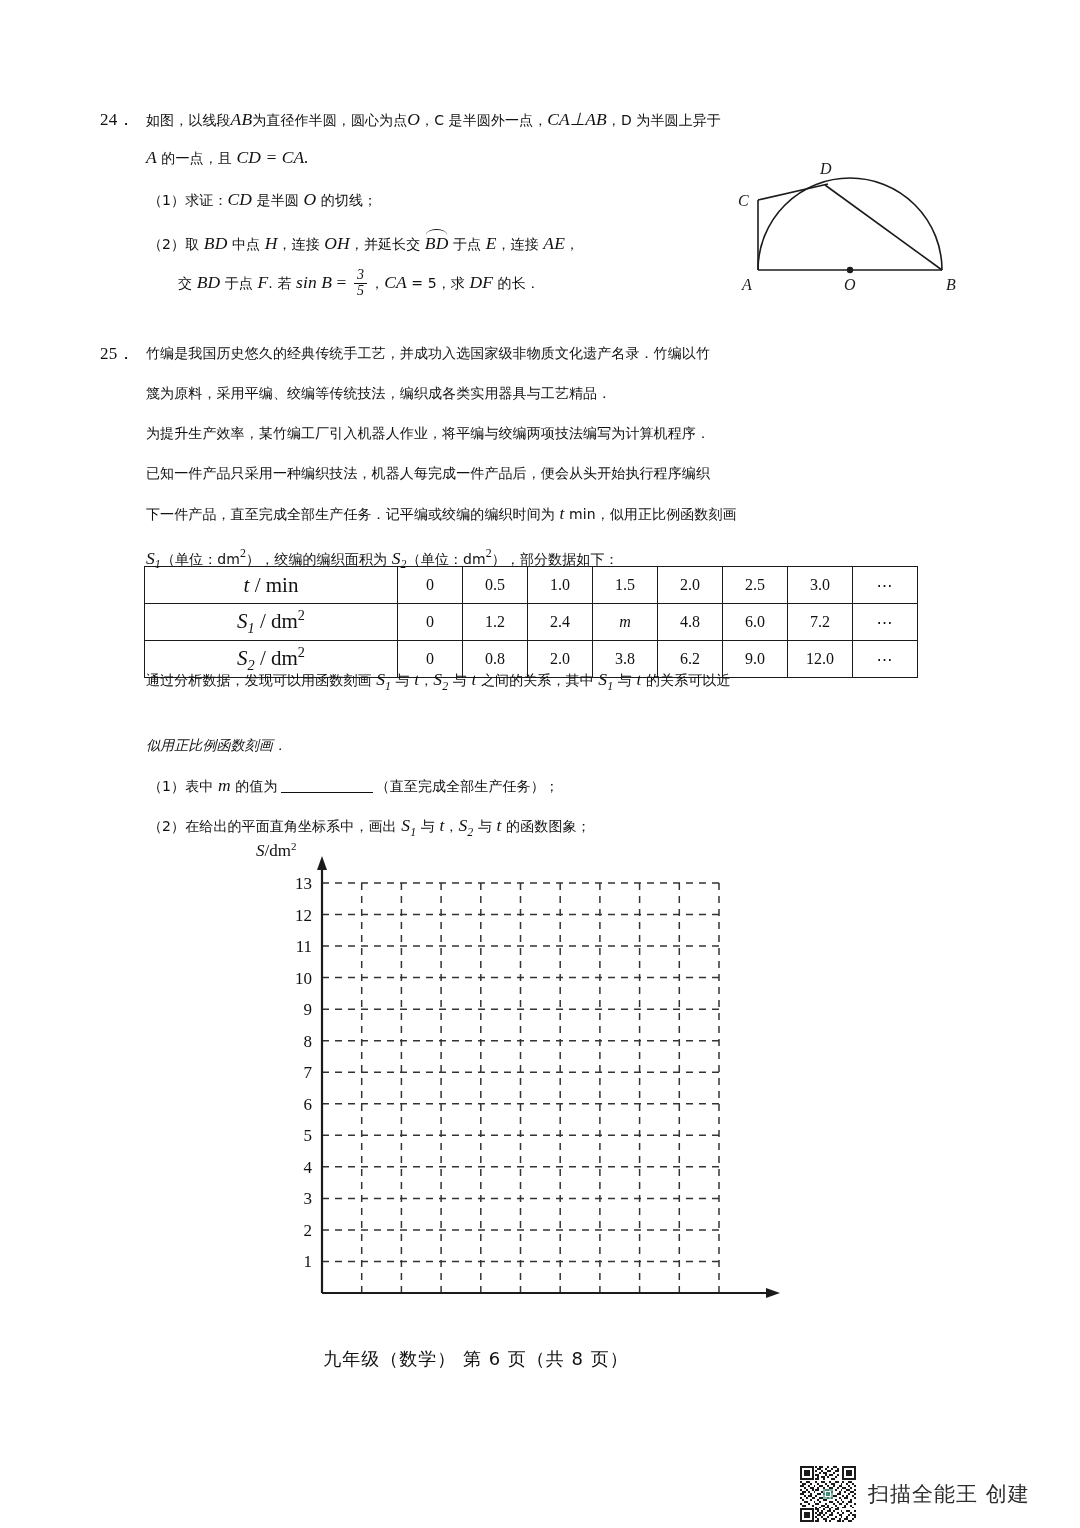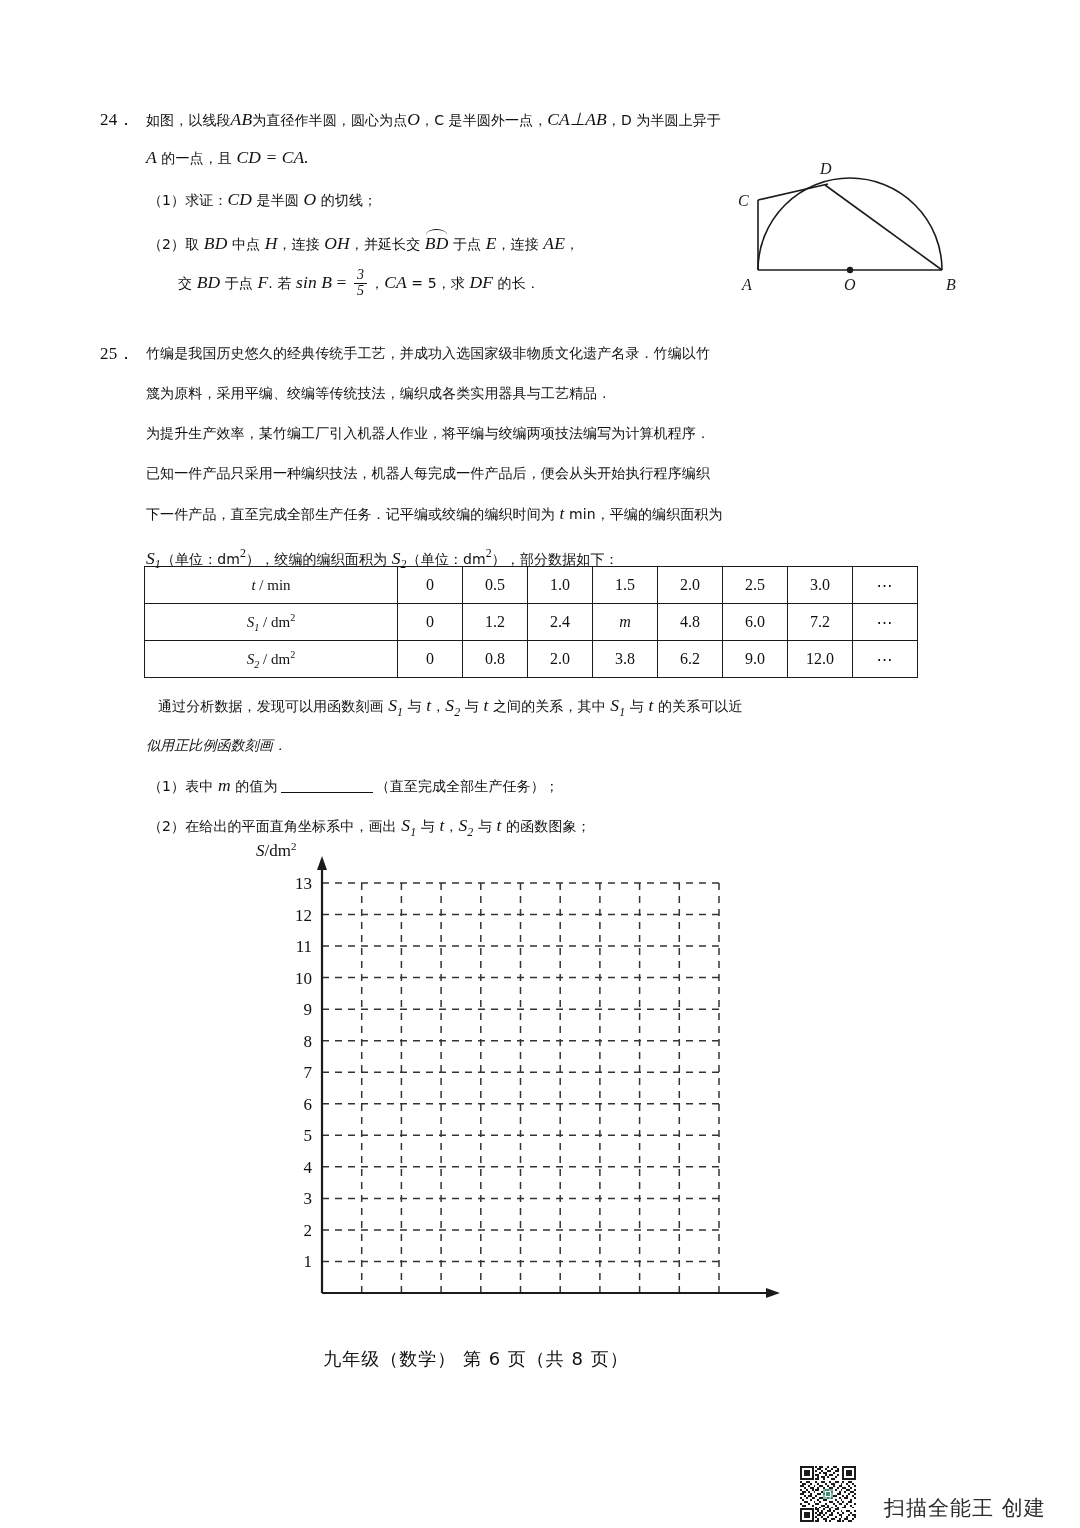--- a/index.html
+++ b/index.html
@@ -90,21 +90,21 @@
     border-collapse: collapse;
     font-size: 16px;
   }
   #data-table td, #data-table th {
     border: 1.3px solid #1b1b1b;
     height: 34px;
     text-align: center;
     font-weight: normal;
     font-family: "Liberation Serif", serif;
   }
-  #data-table .hdr-cell { width: 250px; font-size: 15px; }
+  #data-table .hdr-cell { width: 250px; font-size: 21px; }
   #data-table .val-cell { width: 62px; }
   #data-table .dots-cell { width: 62px; letter-spacing: 1px; }
 
   
   #chart-area {
     position: absolute;
     left: 250px;
     top: 836px;
     width: 560px;
     height: 470px;
@@ -122,22 +122,22 @@
     font-family: "DejaVu Sans", sans-serif;
     letter-spacing: 1px;
   }
 
   
   #watermark {
     position: absolute;
     left: 800px;
     top: 1466px;
     display: flex;
-    align-items: flex-end;
-    gap: 28px;
+    align-items: center;
+    gap: 12px;
   }
   #watermark .wm-text {
     font-family: "DejaVu Sans", sans-serif;
     font-size: 21px;
     color: #2c2c2c;
     letter-spacing: 1px;
     white-space: nowrap;
   }
   .qr {
     width: 56px; height: 56px;
@@ -193,21 +193,21 @@
   </svg>
 
   <div class="qnum" style="left:100px; top:342px;">25．</div>
 
   <div class="line cjk" style="left:146px; top:342px;">竹编是我国历史悠久的经典传统手工艺，并成功入选国家级非物质文化遗产名录．竹编以竹</div>
   <div class="line cjk" style="left:146px; top:382px;">篾为原料，采用平编、绞编等传统技法，编织成各类实用器具与工艺精品．</div>
   <div class="line cjk" style="left:146px; top:462px;">已知一件产品只采用一种编织技法，机器人每完成一件产品后，便会从头开始执行程序编织</div>
   <div class="line cjk" style="left:146px; top:422px;">为提升生产效率，某竹编工厂引入机器人作业，将平编与绞编两项技法编写为计算机程序．</div>
 
   <div class="line" style="left:146px; top:502px;">
-    <span class="cjk">下一件产品，直至完成全部生产任务．记平编或绞编的编织时间为 </span><span class="mi">t</span><span class="cjk"> min，平编的编织面积为</span>
+    <span class="cjk">下一件产品，直至完成全部生产任务．记平编或绞编的编织时间为 </span><span class="mi">t</span><span class="cjk"> min，似用正比例函数刻画</span>
   </div>
 
   <div class="line" style="left:146px; top:542px;">
     <span class="mi">S</span><span class="sub mi">1</span><span class="cjk">（单位：dm</span><span class="sup">2</span><span class="cjk">），绞编的编织面积为 </span><span class="mi">S</span><span class="sub mi">2</span><span class="cjk">（单位：dm</span><span class="sup">2</span><span class="cjk">），部分数据如下：</span>
   </div>
 
   <table id="data-table">
     <tbody id="table-body">
         <tr>
           <th class="hdr-cell"><span style="font-style:italic">t</span><span> / </span><span>min</span></th>
@@ -238,21 +238,21 @@
           <td class="val-cell">2.0</td>
           <td class="val-cell">3.8</td>
           <td class="val-cell">6.2</td>
           <td class="val-cell">9.0</td>
           <td class="val-cell">12.0</td>
           <td class="dots-cell">⋯</td>
         </tr>
       </tbody>
   </table>
 
-  <div class="line" style="left:146px; top:694px;margin-left:12px;">
+  <div class="line" style="left:146px; top:668px;">
     <span class="cjk">通过分析数据，发现可以用函数刻画 </span><span class="mi">S</span><span class="sub mi">1</span><span class="cjk"> 与 </span><span class="mi">t</span><span class="cjk">，</span><span class="mi">S</span><span class="sub mi">2</span><span class="cjk"> 与 </span><span class="mi">t</span><span class="cjk"> 之间的关系，其中 </span><span class="mi">S</span><span class="sub mi">1</span><span class="cjk"> 与 </span><span class="mi">t</span><span class="cjk"> 的关系可以近</span>
   </div>
 
   <div class="line cjk" style="left:146px; top:734px;font-style:italic;">似用正比例函数刻画．</div>
 
   <div class="line" style="left:148px; top:774px;">
     <span class="cjk">（1）表中 </span><span class="mi">m</span><span class="cjk"> 的值为</span><span class="blank-underline"></span><span class="cjk">（直至完成全部生产任务）；</span>
   </div>
 
   <div class="line" style="left:148px; top:814px;">

